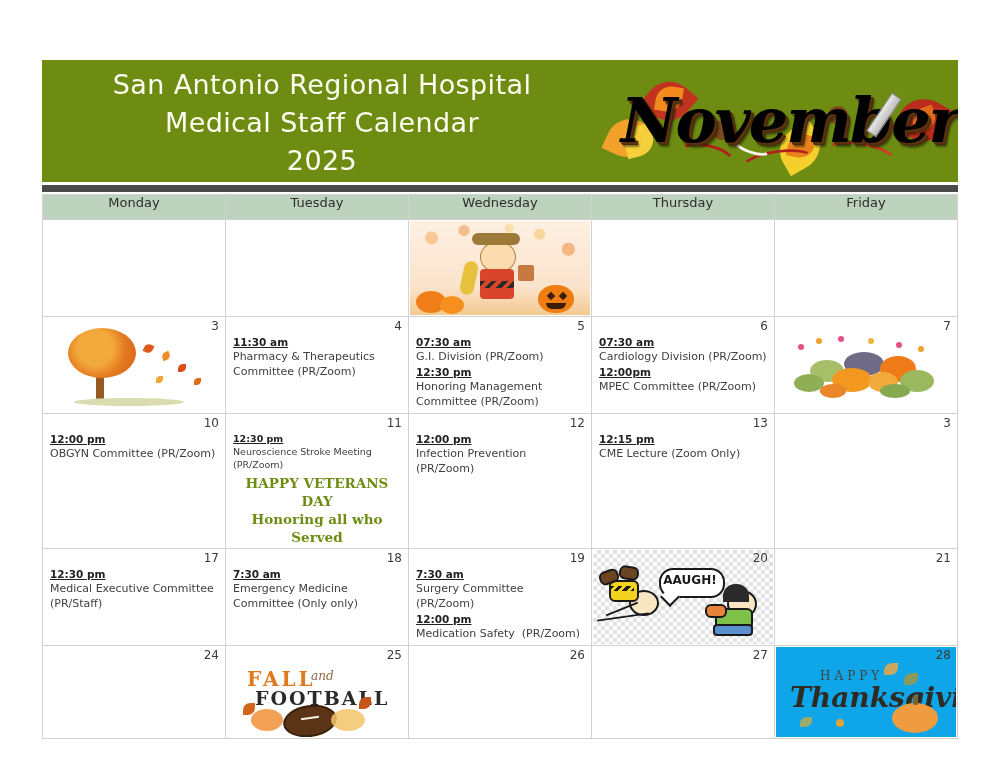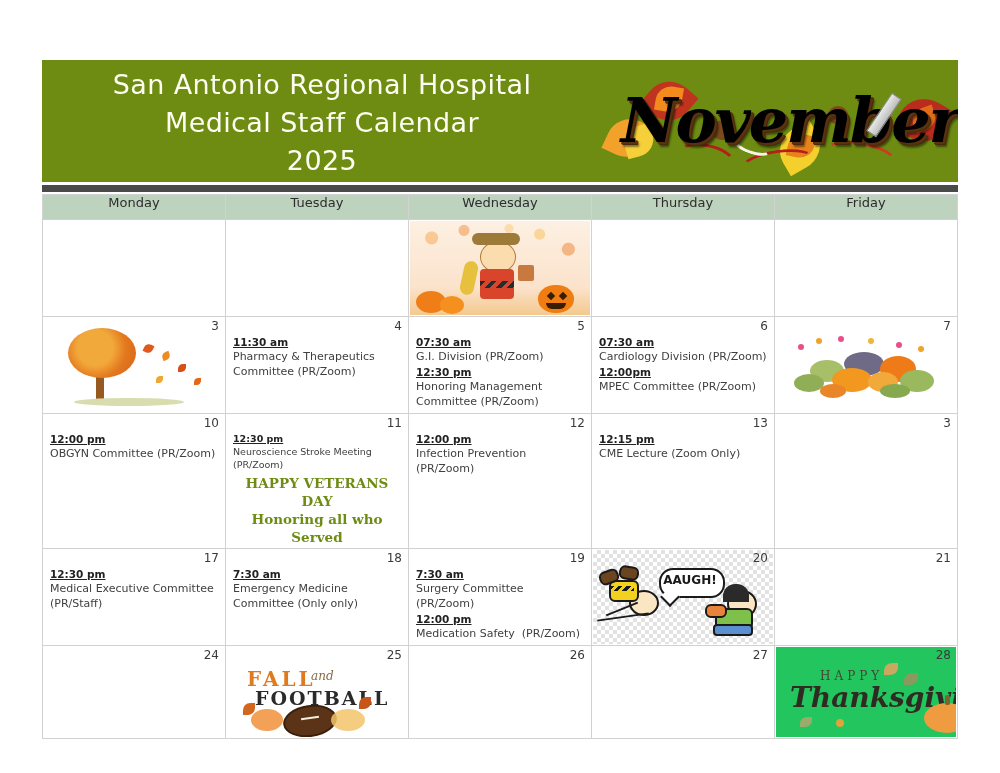--- a/index.html
+++ b/index.html
@@ -468,21 +468,21 @@
           <span class="daynum">26</span>
         </td>
 
         <td class="row-empty">
           <span class="daynum">27</span>
         </td>
 
         <td class="row-empty">
           <span class="daynum">28</span>
           <div class="clip">
-            <div class="clip-inner" style="background:#22c55e;padding-left:32px;">
+            <div class="clip-inner" style="background:#0ea5e9;">
               <span style="position:absolute; left:44px; top:22px; font-family:'DejaVu Serif', serif; font-size:12px; letter-spacing:4px; color:#4a4338;">HAPPY</span>
               <span style="position:absolute; left:14px; top:34px; font-family:'DejaVu Serif', serif; font-style:italic; font-weight:bold; font-size:28px; color:#2f2a22;">Thanksgiving</span>
               <span style="position:absolute; right:18px; bottom:4px; width:46px; height:30px; background:#ef9b3f; border-radius:50%;"></span>
               <span style="position:absolute; right:38px; bottom:32px; width:5px; height:10px; background:#7d6232; border-radius:2px;"></span>
               <span style="position:absolute; left:108px; top:16px; width:14px; height:12px; background:#c9a85f; border-radius:60% 0 60% 0;"></span>
               <span style="position:absolute; left:128px; top:26px; width:14px; height:12px; background:#8a9a5f; border-radius:60% 0 60% 0;"></span>
               <span style="position:absolute; left:24px; bottom:10px; width:12px; height:10px; background:#9bab6b; border-radius:60% 0 60% 0;"></span>
               <span style="position:absolute; left:60px; bottom:10px; width:8px; height:8px; background:#e0a43c; border-radius:50%;"></span>
             </div>
           </div>

